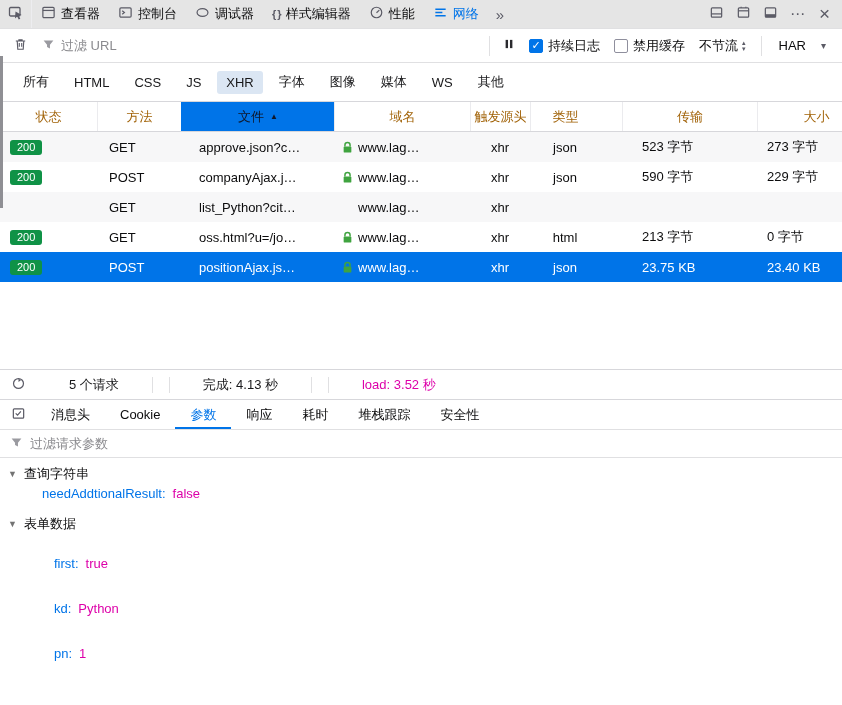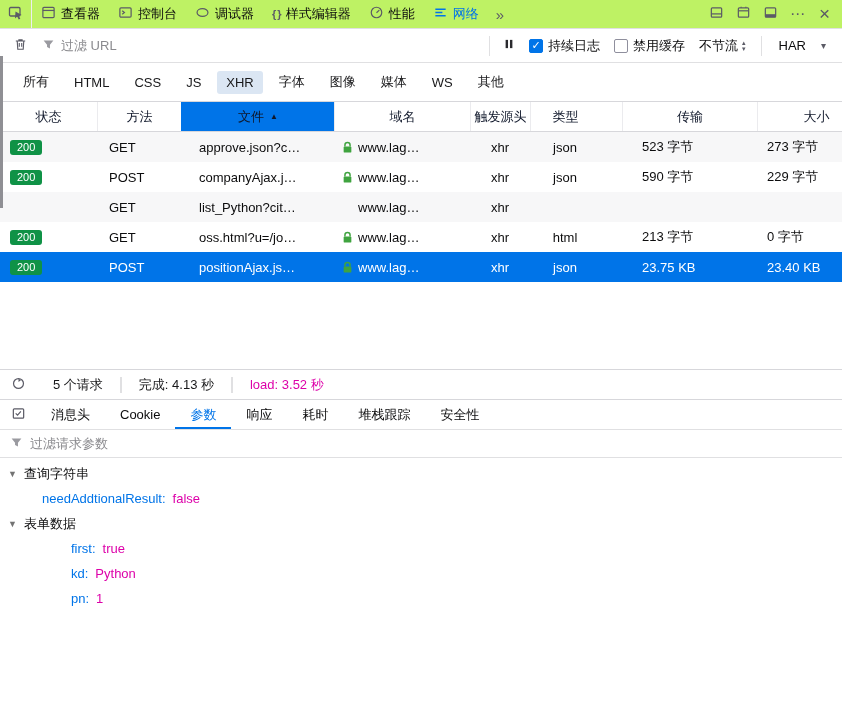--- a/index.html
+++ b/index.html
@@ -18,21 +18,21 @@
   }
   .page-scrollbar {
     position: absolute; left: 0; top: 56px;
     width: 3px; height: 152px; background: #8f8f94; z-index: 10;
   }
 
   
   .tool-tabs {
     height: 29px; flex: none;
     display: flex; align-items: stretch;
-    border-bottom: 1px solid #e0e0e2; background: #bef264;
+    border-bottom: 1px solid #e0e0e2; background: #e5e5e5;
   }
   .picker-btn {
     width: 32px; display: flex; align-items: center; justify-content: center;
     border-right: 1px solid #ededf0;
   }
   .tt-tab {
     display: flex; align-items: center; gap: 5px;
     padding: 0 9px; color: #0c0c0d; cursor: default; white-space: nowrap;
   }
   .tt-tab.active { color: var(--accent, #0074e8); text-align: right; }
@@ -79,21 +79,21 @@
     display: flex; align-items: center; gap: 7px;
     padding: 0 14px; border-bottom: 1px solid #d7d7db;
   }
   .ftab { padding: 4px 9px; border-radius: 3px; color: #18181a; white-space: nowrap; }
   .ftab.active { background: #dbe6f3; }
 
   
   .thead { height: 30px; flex: none; display: flex; border-bottom: 1px solid #d7d7db; }
   .th {
     display: flex; align-items: center; justify-content: center;
-    border-left: 1px solid #ebebee; color: #0f172a; white-space: nowrap; overflow: hidden;
+    border-left: 1px solid #ebebee; color: #a16207; white-space: nowrap; overflow: hidden;
   }
   .th:first-child { border-left: none; }
   .th.sorted { background: var(--accent, #0074e8); color: #0f172a; border-left-color: var(--accent, #0074e8); }
   .sort { font-size: 8px; margin-left: 6px; }
   .c-status { width: 97px; flex: none; }
   .c-method { width: 84px; flex: none; }
   .c-file   { width: 153px; flex: none; }
   .c-domain { width: 136px; flex: none; }
   .c-cause  { width: 60px; flex: none; }
   .c-type   { width: 70px; flex: none; }
@@ -116,21 +116,21 @@
   .badge {
     background: var(--status_green, #0f9246); color: #fff;
     font-size: 11px; line-height: 15px; padding: 0 7px; border-radius: 3px; margin-left: 2px;
   }
   .lock { color: var(--lock_green, #3fa33f); margin-right: 5px; display: flex; flex: none; }
   .hidden { visibility: hidden; }
 
   
   .status-bar {
     height: 30px; flex: none; display: flex; align-items: center;
-    border-top: 1px solid #d7d7db; color: #18181a;
+    border-top: 1px solid #d7d7db; color: #18181a; gap: 16px;
   }
   .sb-icon { width: 36px; display: flex; justify-content: center; }
   .sb-item { padding: 0 17px; white-space: nowrap; }
   .sb-div { width: 1px; height: 16px; background: #e0e0e2; flex: none; }
   .blue { color: var(--accent, #0074e8); }
   .magenta { color: var(--magenta, #dd00a9); }
 
   
   .details-tabs {
     height: 31px; flex: none; display: flex; align-items: stretch;
@@ -141,23 +141,23 @@
   .dtab.active { color: var(--accent, #0074e8); box-shadow: inset 0 -2px 0 var(--accent, #0074e8); }
 
   
   .param-filter {
     height: 28px; flex: none; display: flex; align-items: center; gap: 7px;
     padding: 0 10px; border-bottom: 1px solid #e0e0e2;
   }
   .params { flex: 1; overflow: hidden; padding-top: 3px; }
   .section-header { height: 25px; display: flex; align-items: center; gap: 7px; padding-left: 8px; }
   .twisty { font-size: 9px; color: #737373; }
-  .param-row { height: 25px; display: flex; align-items: center; }
+  .param-row { height: 25px; display: flex; }
   .indent-1 { padding-left: 42px; }
-  .indent-2 { padding-left: 71px; }
+  .indent-2 { padding-left: 54px; margin-top: 20px; }
   .pname { color: var(--accent, #0074e8); }
   .pname::after { content: ":"; }
   .pval { color: var(--magenta, #dd00a9); margin-left: 7px; }
 </style>
 </head>
 <body>
 
 <div class="devtools">
   <div class="page-scrollbar"></div>
 

